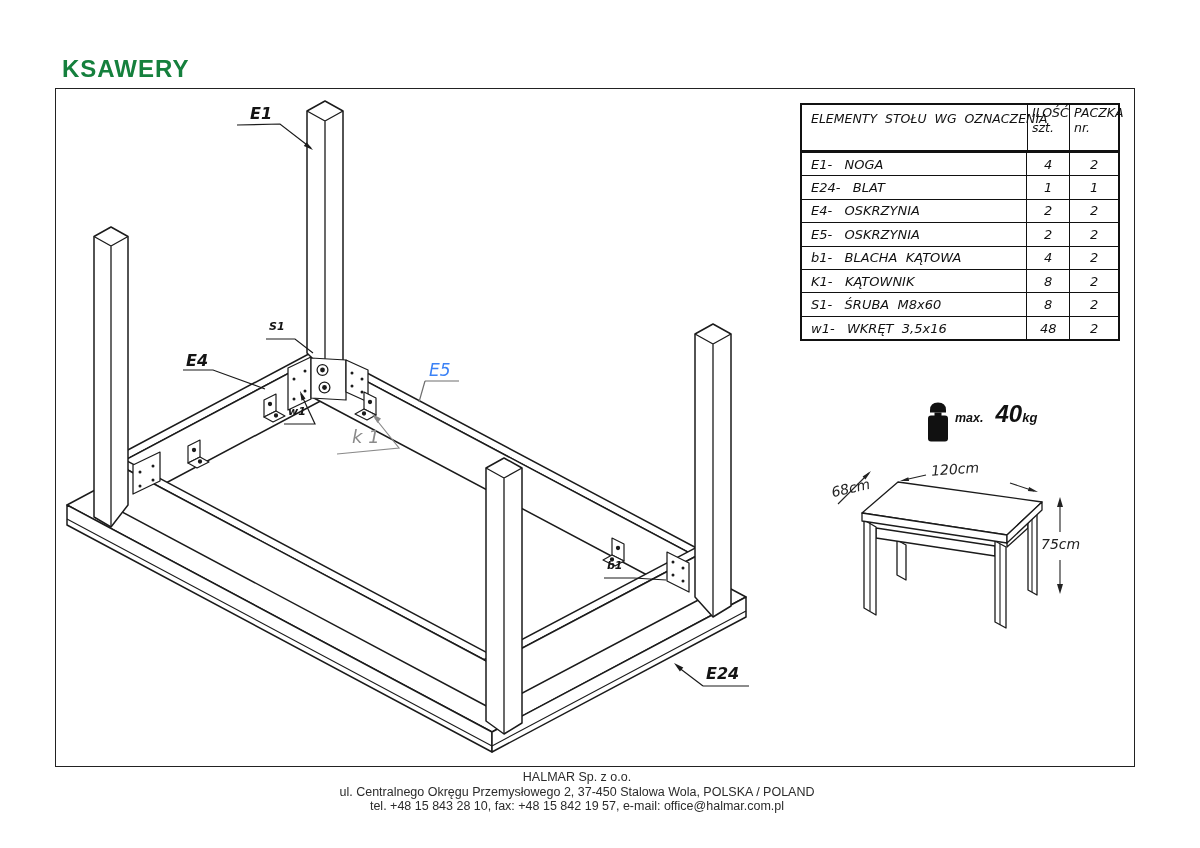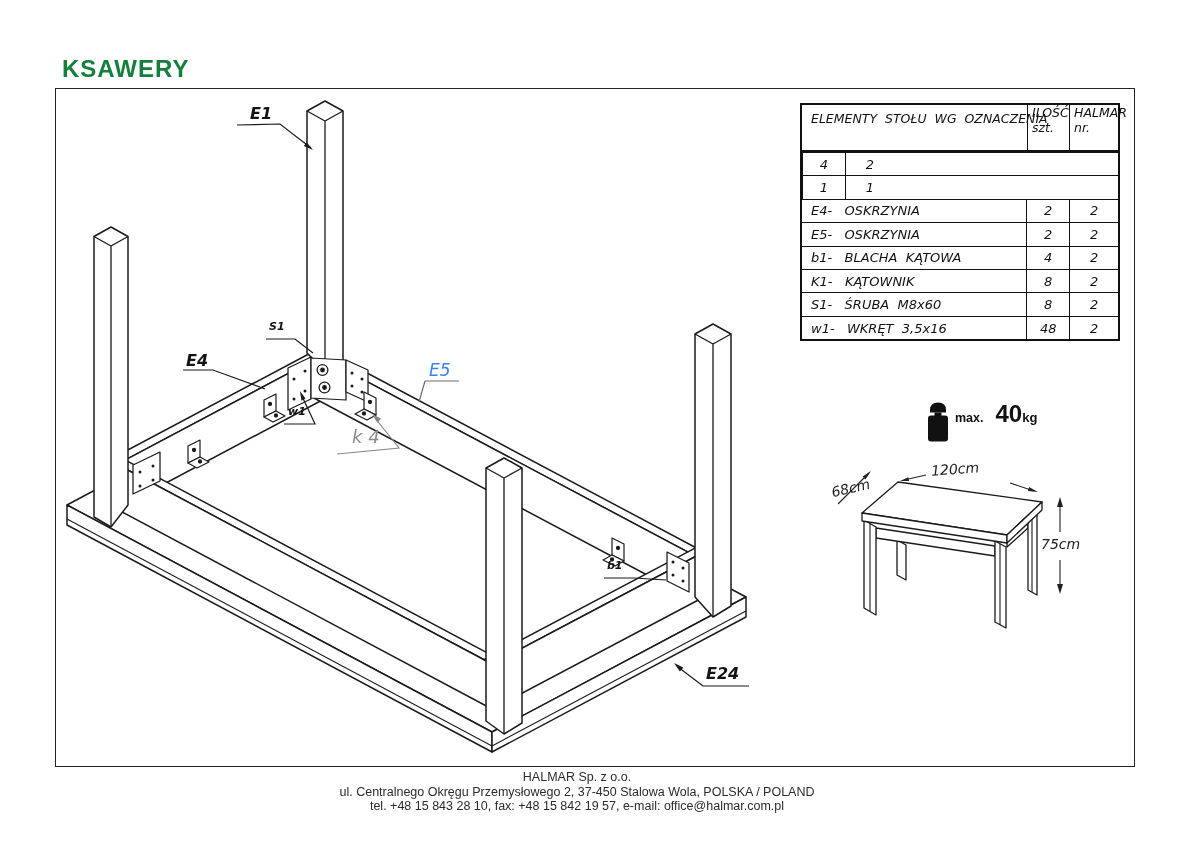--- a/index.html
+++ b/index.html
@@ -32,21 +32,21 @@
   .c1{width:225px;box-sizing:border-box;padding-left:9px;display:flex;align-items:center;white-space:pre;}
   .c2{width:43px;box-sizing:border-box;border-left:1.3px solid #111;display:flex;
       align-items:center;justify-content:center;}
   .c3{width:49px;box-sizing:border-box;border-left:1.3px solid #111;display:flex;
       align-items:center;justify-content:center;}
   .hdr .c1{align-items:flex-start;padding-top:6px;font-size:12.5px;white-space:pre;}
   .hdr .c2,.hdr .c3{flex-direction:column;align-items:flex-start;justify-content:flex-start;
       padding-left:4px;font-size:12.5px;line-height:15px;}
 
   
-  .weight{position:absolute;left:927px;top:400px;display:flex;align-items:flex-end;}
+  .weight{position:absolute;left:927px;top:400px;display:flex;align-items:flex-end;font-style:italic;}
   .weight .txt{display:flex;align-items:baseline;margin-left:6px;margin-bottom:10px;}
   .w-max{font-size:12.5px;font-weight:600;color:#111;}
   .w-val{font-size:24px;font-weight:bold;color:#111;margin-left:12px;text-align:center;}
   .w-unit{font-size:13px;font-weight:bold;color:#111;}
 
   .footer{position:absolute;left:277px;top:770px;width:600px;text-align:center;
           font-size:12.5px;line-height:14.5px;color:#2b2b2b;}
 </style>
 </head>
 <body>
@@ -203,45 +203,47 @@
       <rect x="934.5" y="412.5" width="7" height="3.5"></rect>
       <rect x="928" y="415.5" width="20" height="26" rx="3"></rect>
     </g>
   </svg>
 
   <span class="plabel big" style="left:250px;top:104px">E1</span>
   <span class="plabel" style="left:269px;top:320px">S1</span>
   <span class="plabel big" style="left:186px;top:351px">E4</span>
   <span class="plabel gray" style="left:429px;top:360px">E5</span>
   <span class="plabel" style="left:288px;top:405px">w1</span>
-  <span class="plabel gray2" style="left:352px;top:426px">k 4</span>
+  <span class="plabel gray2" style="left:352px;top:426px">k 1</span>
   <span class="plabel" style="left:607px;top:559px">b1</span>
   <span class="plabel big" style="left:706px;top:664px">E24</span>
 
   <span class="dim" style="left:931px;top:461px;transform:rotate(-4deg)">120cm</span>
   <span class="dim" style="left:831px;top:480px;transform:rotate(-13deg)">68cm</span>
   <span class="dim" style="left:1041px;top:536px">75cm</span>
 
   <div class="ptable">
     <div class="hdr">
       <div class="c1">ELEMENTY  STOŁU  WG  OZNACZENIA</div>
       <div class="c2">
         <span>ILOŚĆ</span>
         <span>szt.</span>
       </div>
       <div class="c3">
-        <span>HALMAR</span>
+        <span>PACZKA</span>
         <span>nr.</span>
       </div>
     </div>
     <div class="row">
+      <div class="c1">E1-   NOGA</div>
       <div class="c2">4</div>
       <div class="c3">2</div>
     </div>
     <div class="row">
+      <div class="c1">E24-   BLAT</div>
       <div class="c2">1</div>
       <div class="c3">1</div>
     </div>
     <div class="row">
       <div class="c1">E4-   OSKRZYNIA</div>
       <div class="c2">2</div>
       <div class="c3">2</div>
     </div>
     <div class="row">
       <div class="c1">E5-   OSKRZYNIA</div>

